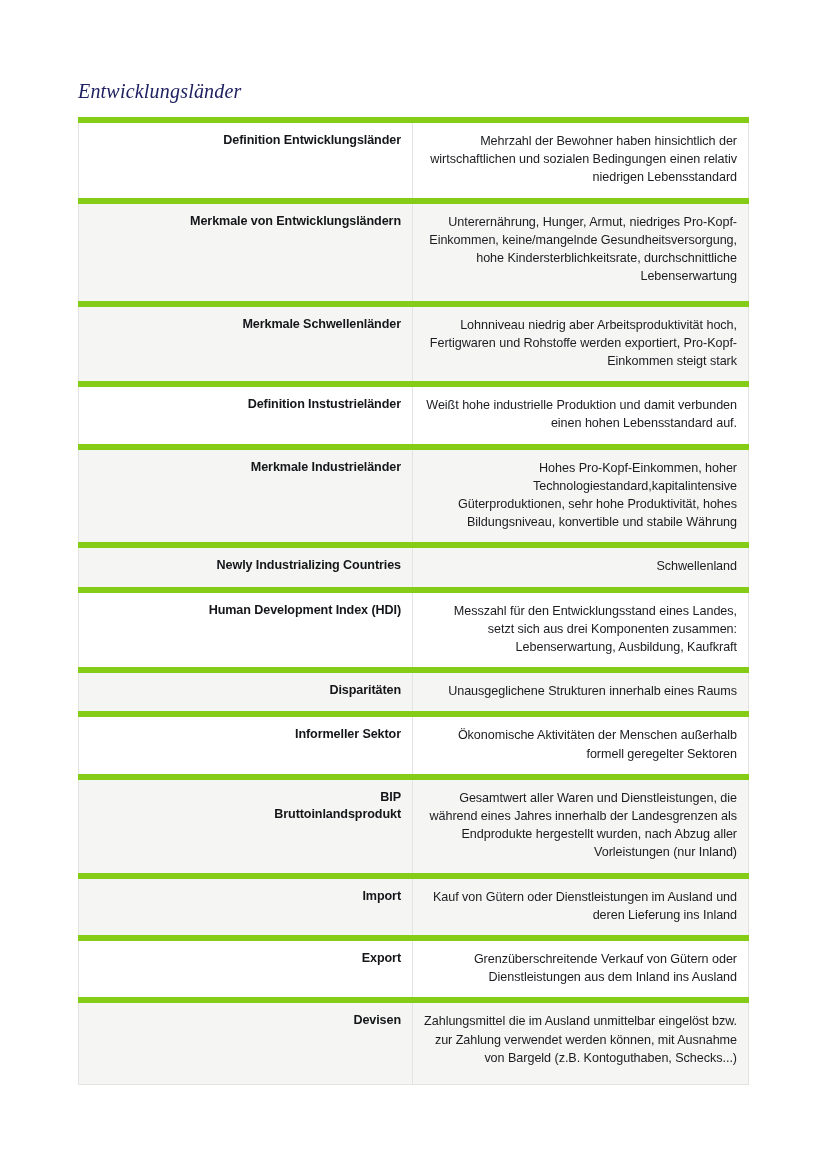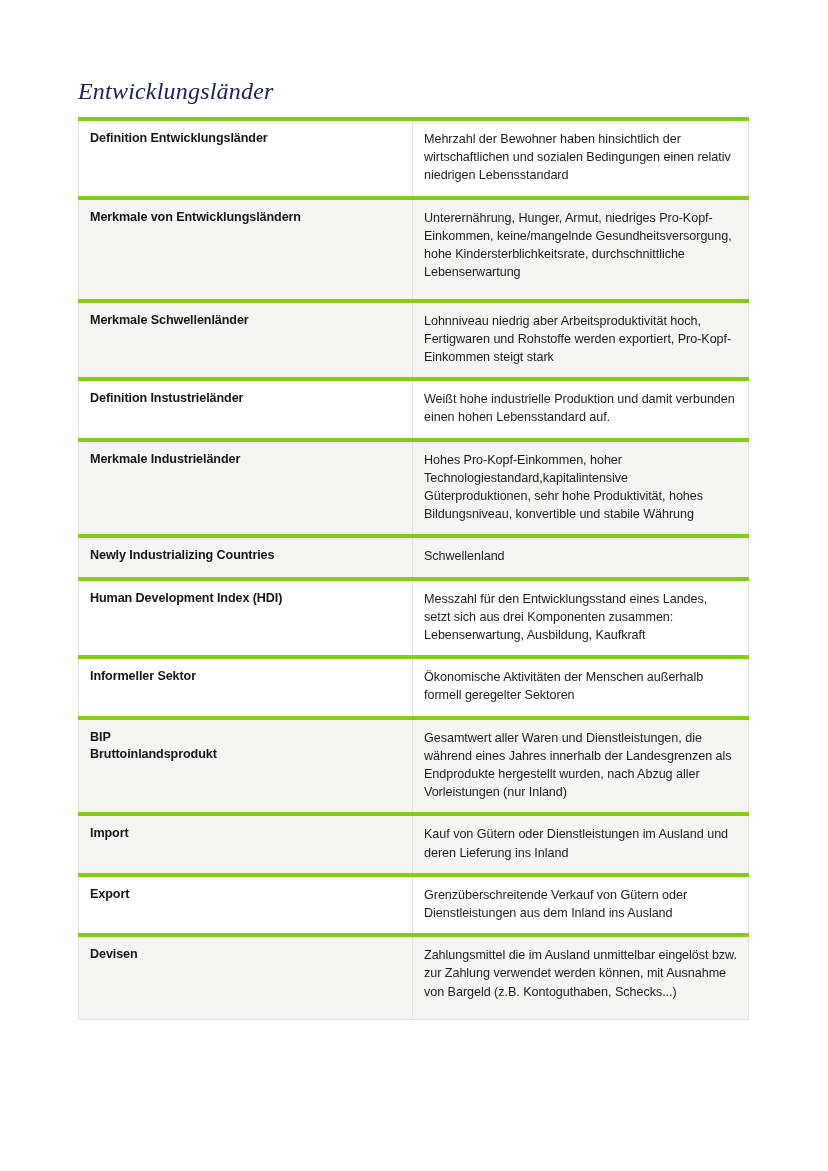--- a/index.html
+++ b/index.html
@@ -21,21 +21,21 @@
     height: 1171px;
     background: #ffffff;
     box-sizing: border-box;
   }
   .doc-title {
     position: absolute;
     left: 78px;
     top: 78px;
     font-family: "Liberation Serif", "DejaVu Serif", serif;
     font-style: italic;
-    font-size: 24px;
+    font-size: 20px;
     line-height: 26px;
     color: #1f2060;
     letter-spacing: 0.2px;
     white-space: nowrap;
   }
   .glossary-table {
     position: absolute;
     left: 78px;
     top: 117px;
     width: 670px;
@@ -48,24 +48,25 @@
 
   .glossary-table tr {
     background: #ffffff;
   }
   .glossary-table tr.alt {
     background: #f5f5f3;
   }
 
   .glossary-table td {
     vertical-align: top;
-    border-top: 4px solid #84cc16;
+    border-top: 6px solid #84cc16;
     border-bottom: 1px solid #e3e3e1;
     padding: 9px 11px 11px 11px;
     box-sizing: border-box;
+    text-align: right;
   }
   .glossary-table td.term {
     border-left: 1px solid #e3e3e1;
     border-right: 1px solid #e3e3e1;
     font-size: 12.6px;
     font-weight: bold;
     line-height: 17px;
     color: #15161a;
     letter-spacing: -0.1px;
   }
@@ -133,20 +134,24 @@
         <td class="def">Hohes Pro-Kopf-Einkommen, hoher Technologiestandard,kapitalintensive Güterproduktionen, sehr hohe Produktivität, hohes Bildungsniveau, konvertible und stabile Währung</td>
       </tr>
       <tr data-h="8" class="alt">
         <td class="term">Newly Industrializing Countries</td>
         <td class="def">Schwellenland</td>
       </tr>
       <tr data-h="9">
         <td class="term">Human Development Index (HDI)</td>
         <td class="def">Messzahl für den Entwicklungsstand eines Landes, setzt sich aus drei Komponenten zusammen: Lebenserwartung, Ausbildung, Kaufkraft</td>
       </tr>
+      <tr data-h="10" class="alt">
+        <td class="term">Disparitäten</td>
+        <td class="def">Unausgeglichene Strukturen innerhalb eines Raums</td>
+      </tr>
       <tr data-h="11">
         <td class="term">Informeller Sektor</td>
         <td class="def">Ökonomische Aktivitäten der Menschen außerhalb formell geregelter Sektoren</td>
       </tr>
       <tr data-h="12" class="alt">
         <td class="term">
             <span class="term-line">BIP</span>
             <span class="term-line">Bruttoinlandsprodukt</span>
           </td>
         <td class="def">Gesamtwert aller Waren und Dienstleistungen, die während eines Jahres innerhalb der Landesgrenzen als Endprodukte hergestellt wurden, nach Abzug aller Vorleistungen (nur Inland)</td>

